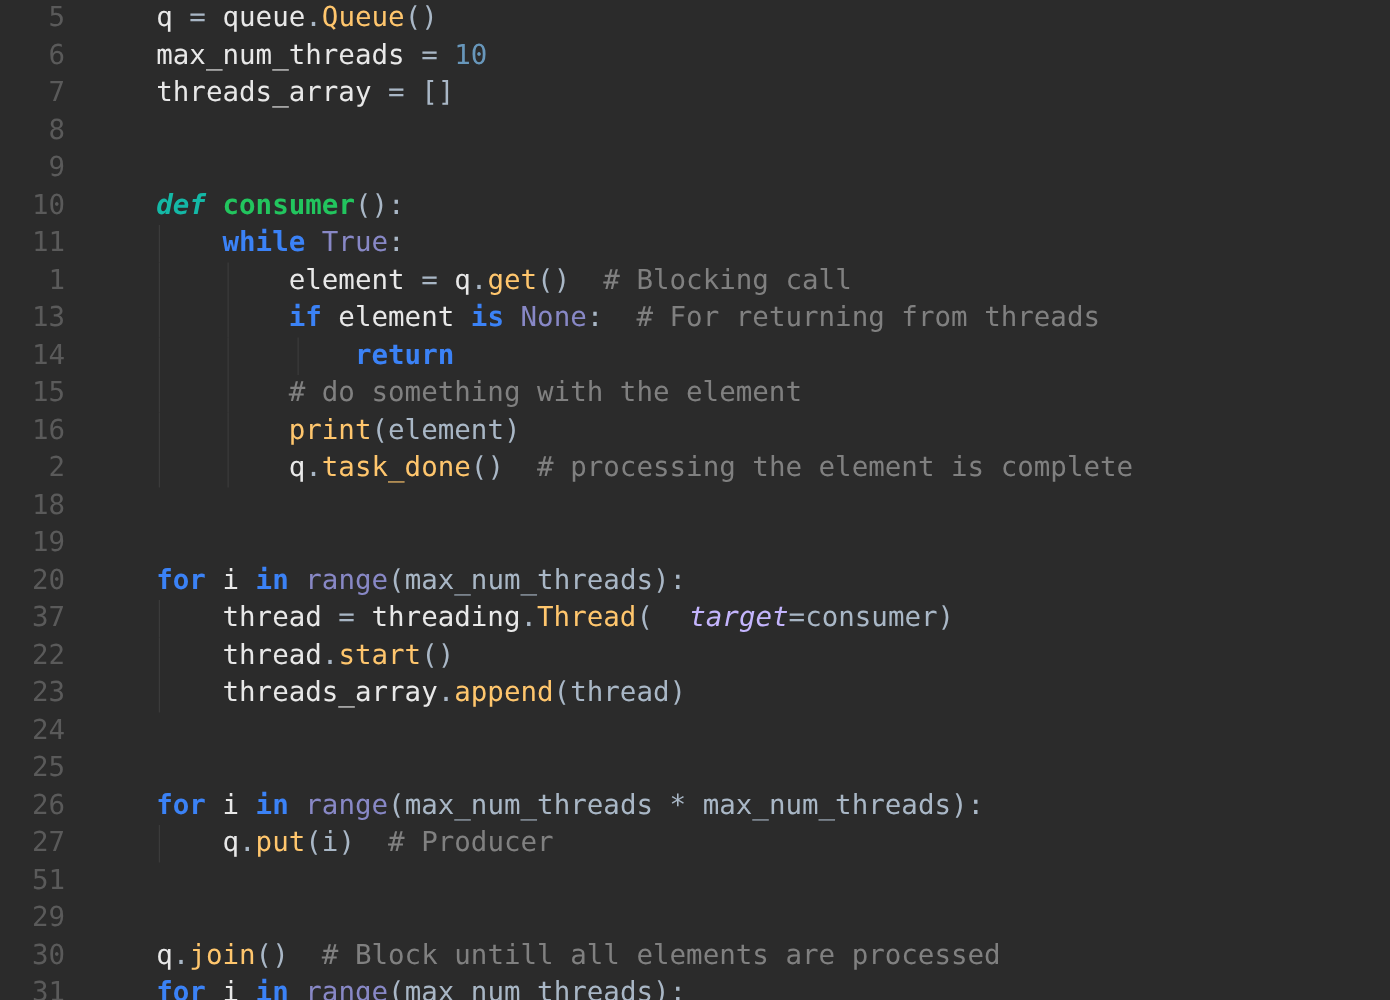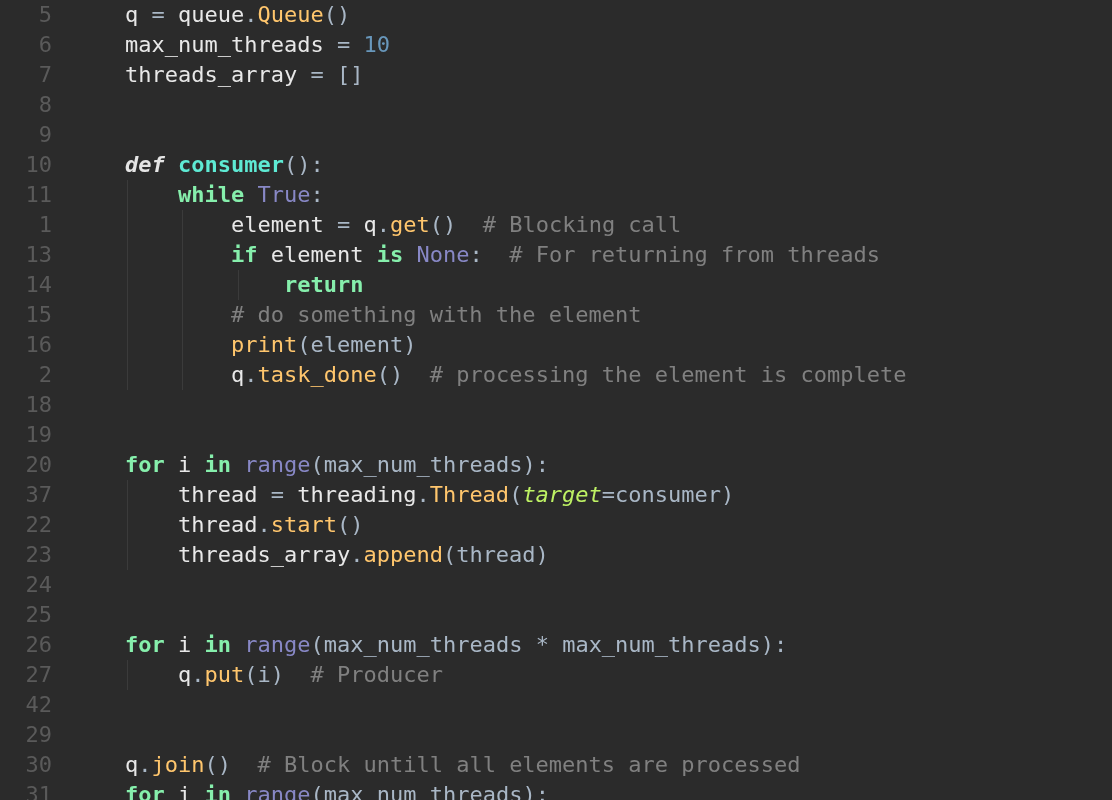--- a/index.html
+++ b/index.html
@@ -37,28 +37,28 @@
     position: relative;
   }
   .indent-guide {
     position: absolute;
     top: 0;
     bottom: 0;
     width: 1px;
     background: #3b3b3b;
   }
   
-  .kw      { color: #86efac; font-weight: bold; }         
-  .kw-it   { color: #e5e5e5; font-style: italic; font-weight: bold; }
+  .kw      { color: #3b82f6; font-weight: bold; }         
+  .kw-it   { color: #14b8a6; font-style: italic; font-weight: bold; }
   .op      { color: #a9b7c6; }
   .num     { color: #6897bb; }
   .call    { color: #ffc66d; }                             
-  .fname   { color: #5eead4; font-weight: bold; }          
+  .fname   { color: #22c55e; font-weight: bold; }          
   .builtin { color: #8888c6; margin-top: 20px; }                             
-  .param   { color: #bef264; font-style: italic; }         
+  .param   { color: #c4b5fd; font-style: italic; margin-left: 29px; }         
   .cmt     { color: #808080; margin-top: 43px; }
   .punct   { color: #a9b7c6; }
   .white   { color: #e8e8e8; }
 </style>
 </head>
 <body>
 
 <div class="editor">
   <div class="gutter" id="gutter">
       <div class="line-num">5</div>
@@ -77,19 +77,19 @@
       <div class="line-num">18</div>
       <div class="line-num">19</div>
       <div class="line-num">20</div>
       <div class="line-num">37</div>
       <div class="line-num">22</div>
       <div class="line-num">23</div>
       <div class="line-num">24</div>
       <div class="line-num">25</div>
       <div class="line-num">26</div>
       <div class="line-num">27</div>
-      <div class="line-num">42</div>
+      <div class="line-num">51</div>
       <div class="line-num">29</div>
       <div class="line-num">30</div>
       <div class="line-num">31</div>
     </div>
   <div class="code" id="code"><div class="code-line"><span><span class="white">    </span><span class="white">q </span><span class="op">=</span><span class="white"> queue</span><span class="punct">.</span><span class="call">Queue</span><span class="punct">()</span></span></div><div class="code-line"><span><span class="white">    </span><span class="white">max_num_threads </span><span class="op">=</span><span class="white"> </span><span class="num">10</span></span></div><div class="code-line"><span><span class="white">    </span><span class="white">threads_array </span><span class="op">=</span><span class="punct"> []</span></span></div><div class="code-line"><span></span></div><div class="code-line"><span></span></div><div class="code-line"><span><span class="white">    </span><span class="kw-it">def</span><span class="white"> </span><span class="fname">consumer</span><span class="punct">():</span></span></div><div class="code-line"><div class="indent-guide" style="left: 55.2px;"></div><span><span class="white">        </span><span class="kw">while</span><span class="white"> </span><span class="builtin">True</span><span class="punct">:</span></span></div><div class="code-line"><div class="indent-guide" style="left: 55.2px;"></div><div class="indent-guide" style="left: 110.4px;"></div><span><span class="white">            </span><span class="white">element </span><span class="op">=</span><span class="white"> q</span><span class="punct">.</span><span class="call">get</span><span class="punct">()</span><span class="white">  </span><span class="cmt"># Blocking call</span></span></div><div class="code-line"><div class="indent-guide" style="left: 55.2px;"></div><div class="indent-guide" style="left: 110.4px;"></div><span><span class="white">            </span><span class="kw">if</span><span class="white"> element </span><span class="kw">is</span><span class="white"> </span><span class="builtin">None</span><span class="punct">:</span><span class="white">  </span><span class="cmt"># For returning from threads</span></span></div><div class="code-line"><div class="indent-guide" style="left: 55.2px;"></div><div class="indent-guide" style="left: 110.4px;"></div><div class="indent-guide" style="left: 165.6px;"></div><span><span class="white">                </span><span class="kw">return</span></span></div><div class="code-line"><div class="indent-guide" style="left: 55.2px;"></div><div class="indent-guide" style="left: 110.4px;"></div><span><span class="white">            </span><span class="cmt"># do something with the element</span></span></div><div class="code-line"><div class="indent-guide" style="left: 55.2px;"></div><div class="indent-guide" style="left: 110.4px;"></div><span><span class="white">            </span><span class="call">print</span><span class="punct">(element)</span></span></div><div class="code-line"><div class="indent-guide" style="left: 55.2px;"></div><div class="indent-guide" style="left: 110.4px;"></div><span><span class="white">            </span><span class="white">q</span><span class="punct">.</span><span class="call">task_done</span><span class="punct">()</span><span class="white">  </span><span class="cmt"># processing the element is complete</span></span></div><div class="code-line"><span></span></div><div class="code-line"><span></span></div><div class="code-line"><span><span class="white">    </span><span class="kw">for</span><span class="white"> i </span><span class="kw">in</span><span class="white"> </span><span class="builtin">range</span><span class="punct">(max_num_threads):</span></span></div><div class="code-line"><div class="indent-guide" style="left: 55.2px;"></div><span><span class="white">        </span><span class="white">thread </span><span class="op">=</span><span class="white"> threading</span><span class="punct">.</span><span class="call">Thread</span><span class="punct">(</span><span class="param">target</span><span class="punct">=consumer)</span></span></div><div class="code-line"><div class="indent-guide" style="left: 55.2px;"></div><span><span class="white">        </span><span class="white">thread</span><span class="punct">.</span><span class="call">start</span><span class="punct">()</span></span></div><div class="code-line"><div class="indent-guide" style="left: 55.2px;"></div><span><span class="white">        </span><span class="white">threads_array</span><span class="punct">.</span><span class="call">append</span><span class="punct">(thread)</span></span></div><div class="code-line"><span></span></div><div class="code-line"><span></span></div><div class="code-line"><span><span class="white">    </span><span class="kw">for</span><span class="white"> i </span><span class="kw">in</span><span class="white"> </span><span class="builtin">range</span><span class="punct">(max_num_threads </span><span class="op">*</span><span class="punct"> max_num_threads):</span></span></div><div class="code-line"><div class="indent-guide" style="left: 55.2px;"></div><span><span class="white">        </span><span class="white">q</span><span class="punct">.</span><span class="call">put</span><span class="punct">(i)</span><span class="white">  </span><span class="cmt"># Producer</span></span></div><div class="code-line"><span></span></div><div class="code-line"><span></span></div><div class="code-line"><span><span class="white">    </span><span class="white">q</span><span class="punct">.</span><span class="call">join</span><span class="punct">()</span><span class="white">  </span><span class="cmt"># Block untill all elements are processed</span></span></div><div class="code-line"><span><span class="white">    </span><span class="kw">for</span><span class="white"> i </span><span class="kw">in</span><span class="white"> </span><span class="builtin">range</span><span class="punct">(max_num_threads):</span></span></div></div>
 </div>
 
 </body></html>

